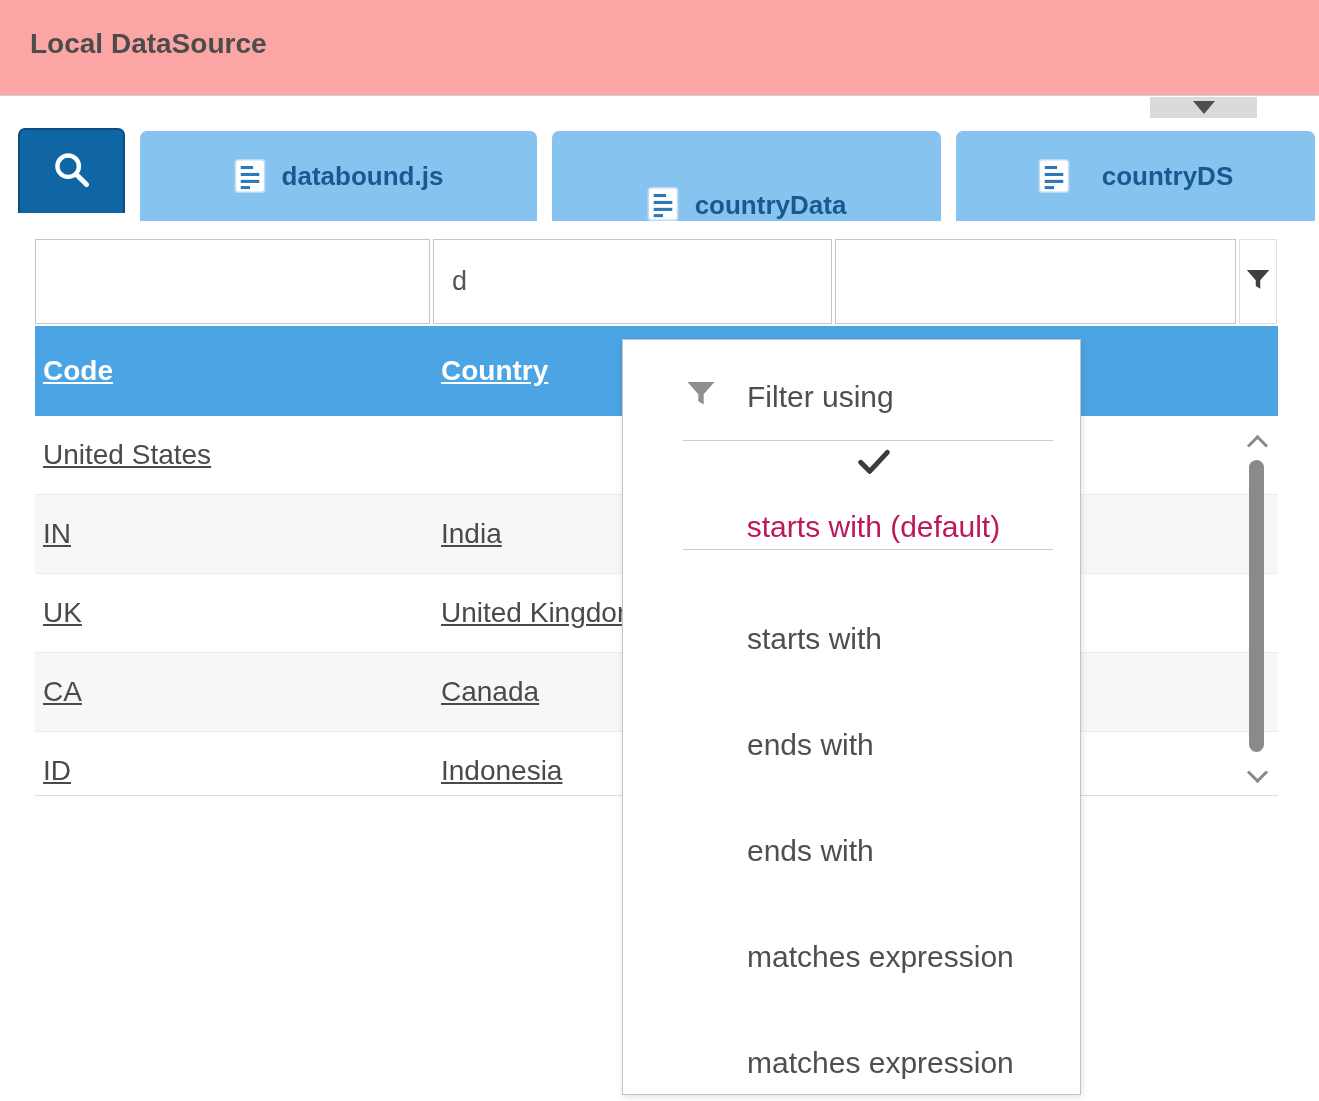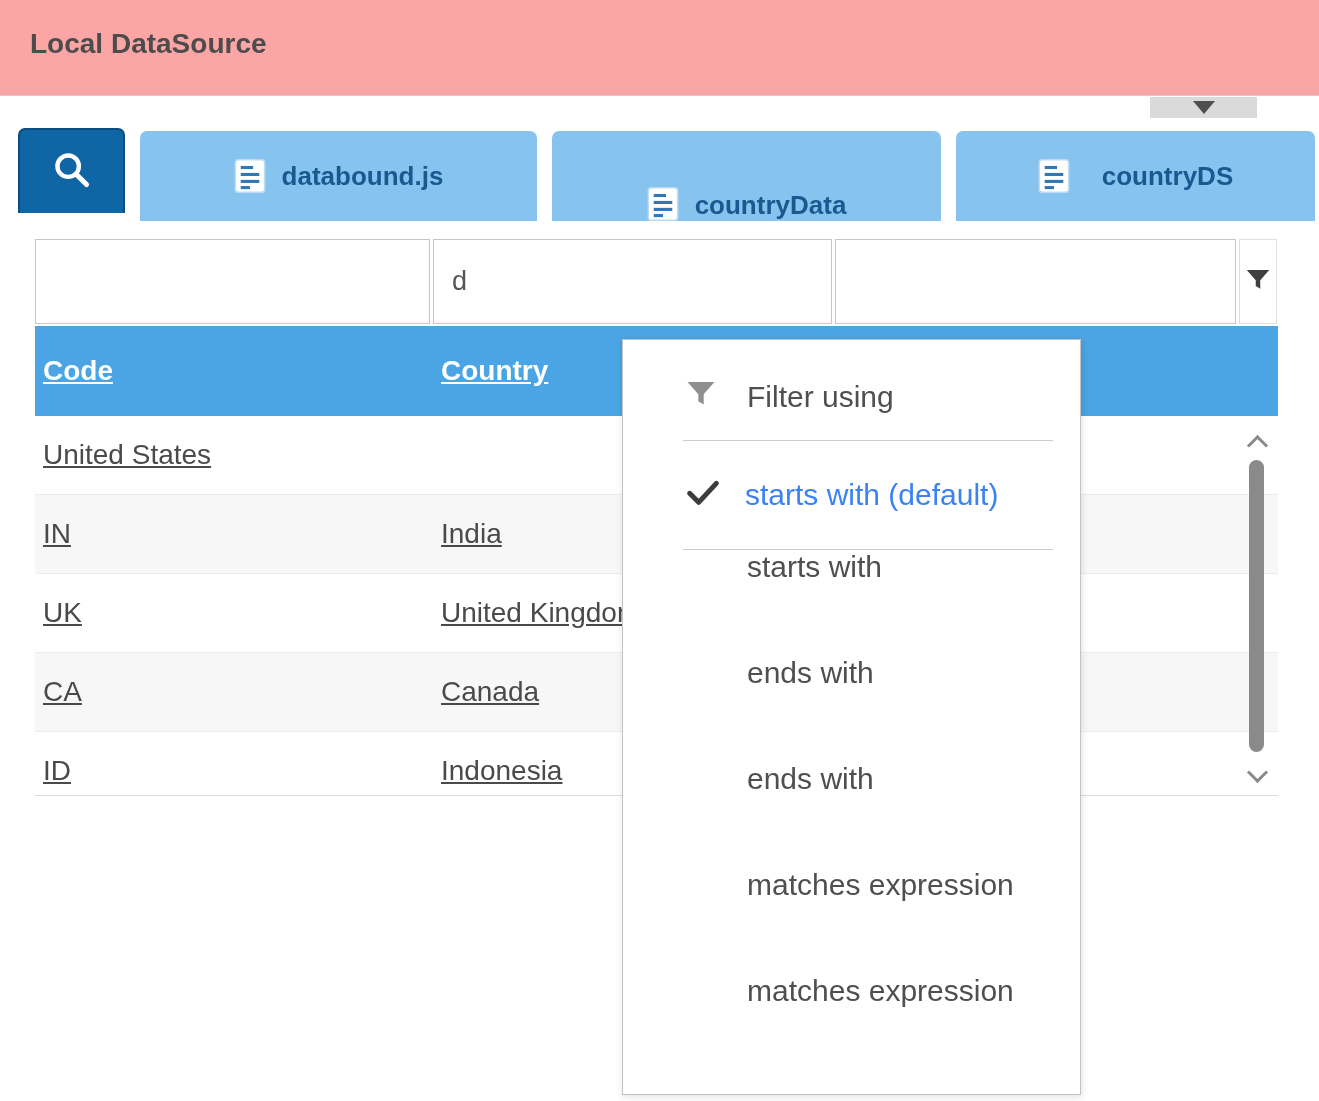--- a/index.html
+++ b/index.html
@@ -115,24 +115,24 @@
   }
   .menu-head {
     height: 86px; display: flex; align-items: center;
     padding-left: 44px; gap: 28px;
     font-size: 30px; color: #4f4f4f;
   }
   .menu-divider { height: 1px; background: #ccc; margin-left: 44px; margin-right: 11px; }
   .menu-selected {
     height: 108px; display: flex; align-items: center;
     padding-left: 44px; gap: 22px;
-    font-size: 30px; color: #3b82f6; cursor: pointer;
+    font-size: 30px; color: #be185d; cursor: pointer; flex-direction: column;
   }
   .menu-option {
-    height: 106px; display: flex; align-items: flex-start;
+    height: 106px; display: flex; align-items: flex-end;
     padding-left: 108px;
     font-size: 30px; color: #4f4f4f; cursor: pointer;
   }
 </style>
 </head>
 <body>
 
 <div class="win-header">
   <div class="win-title">Local DataSource</div>
 </div>

